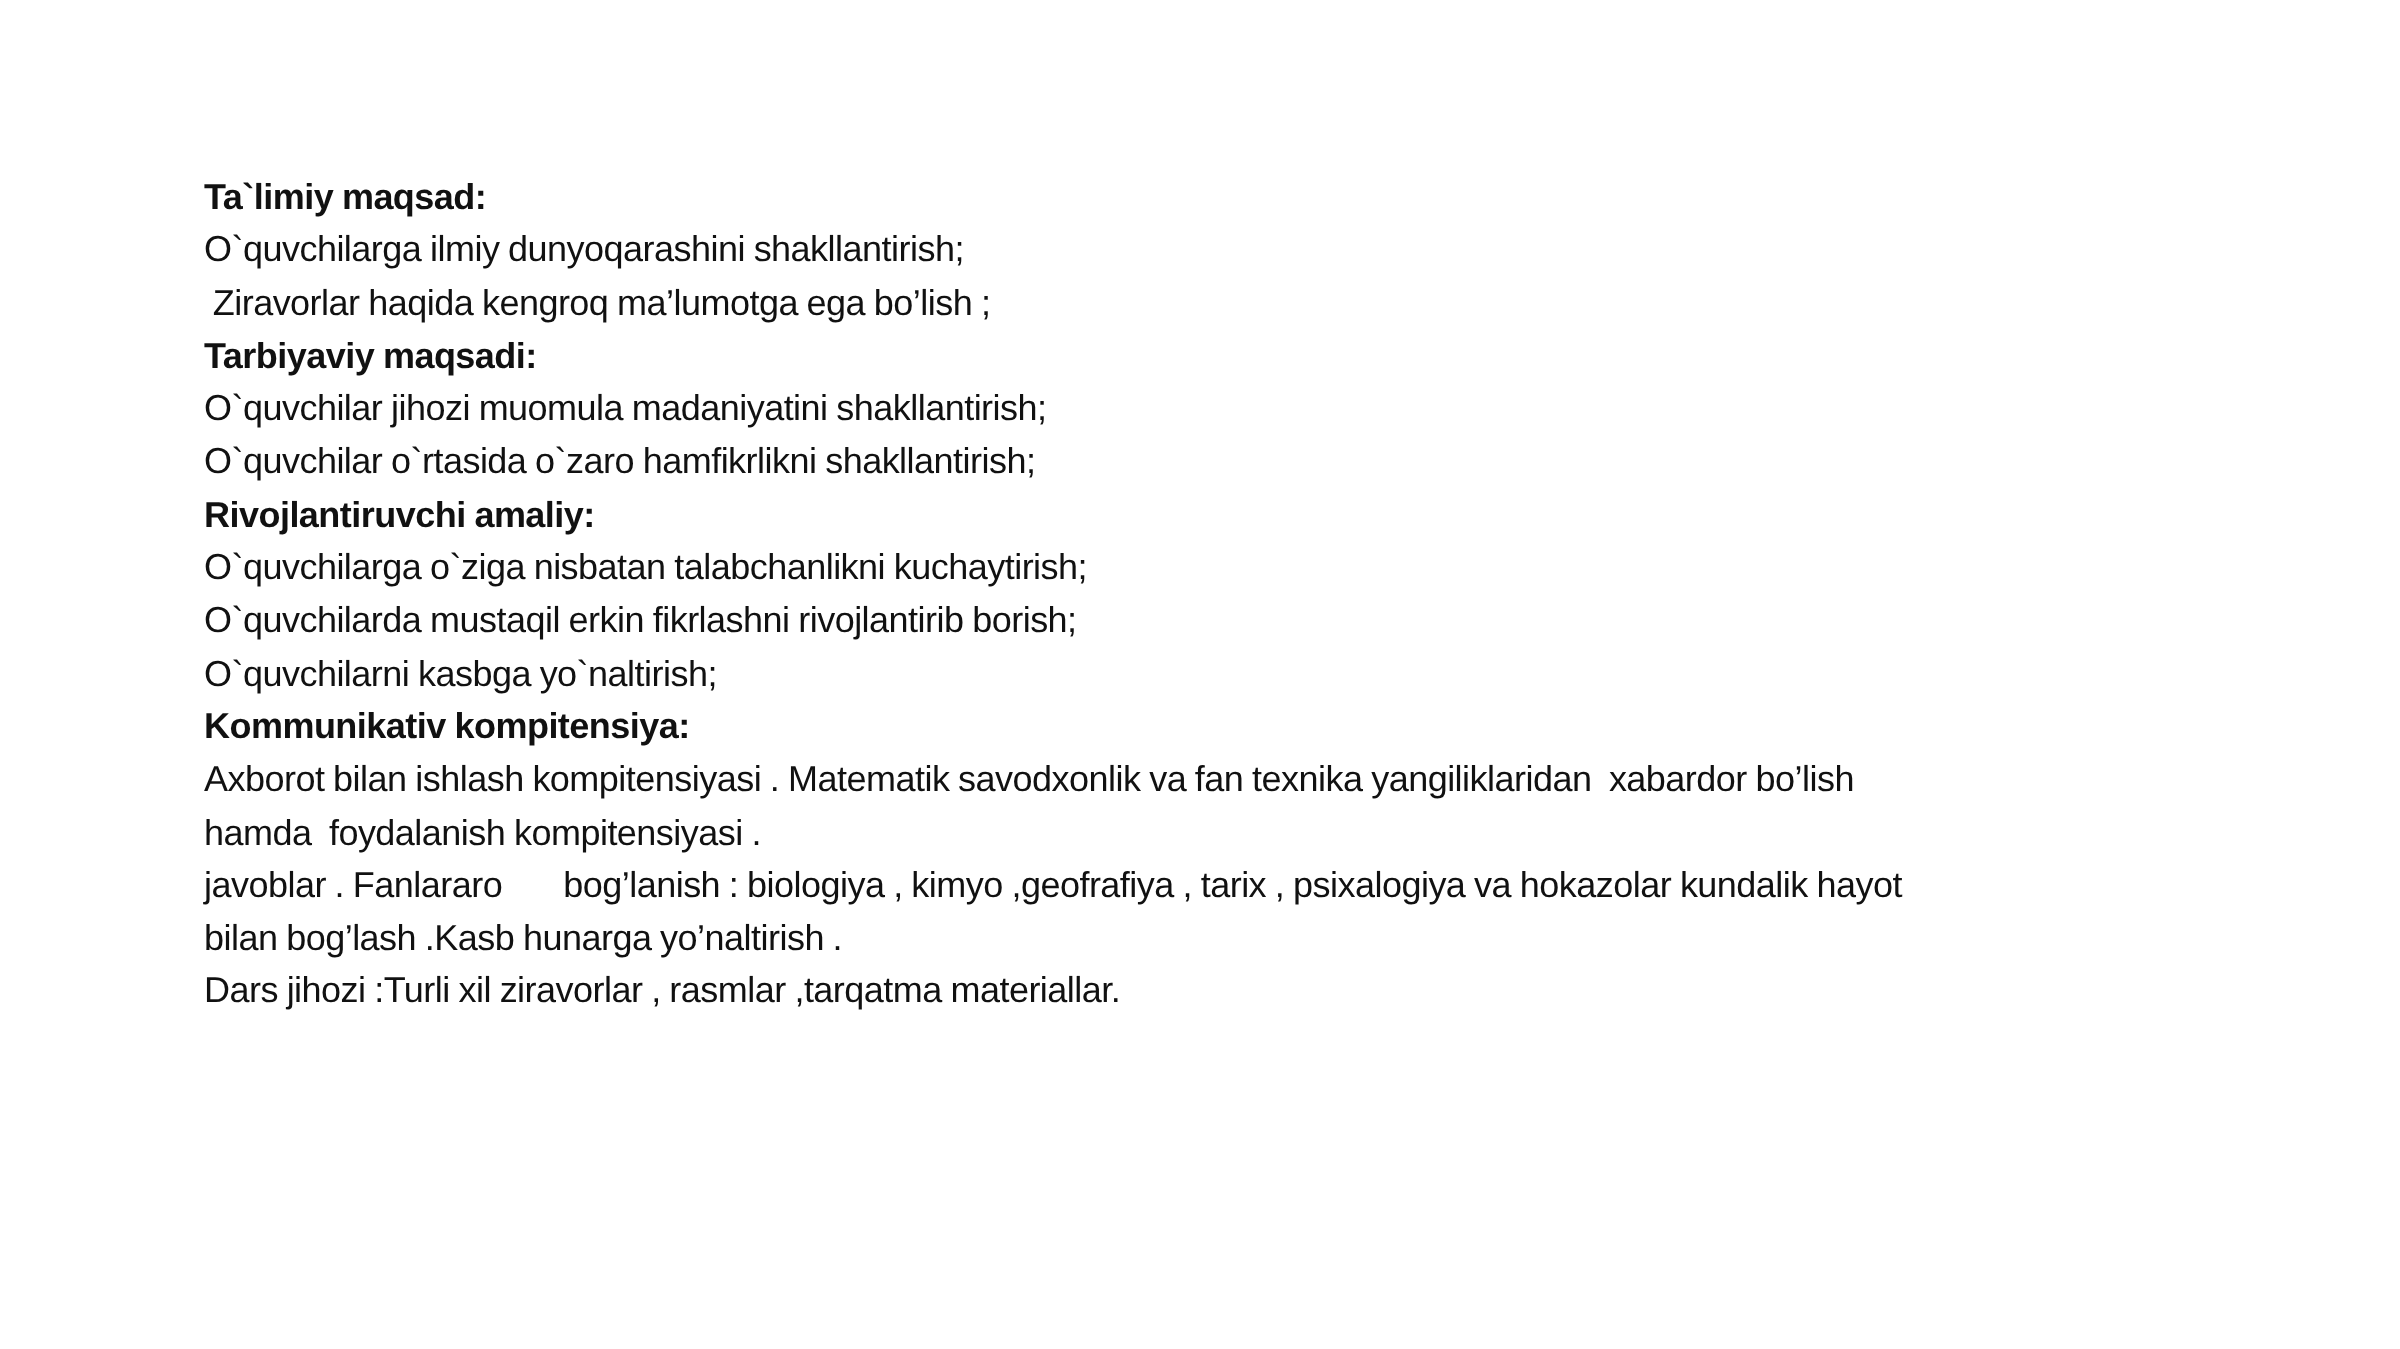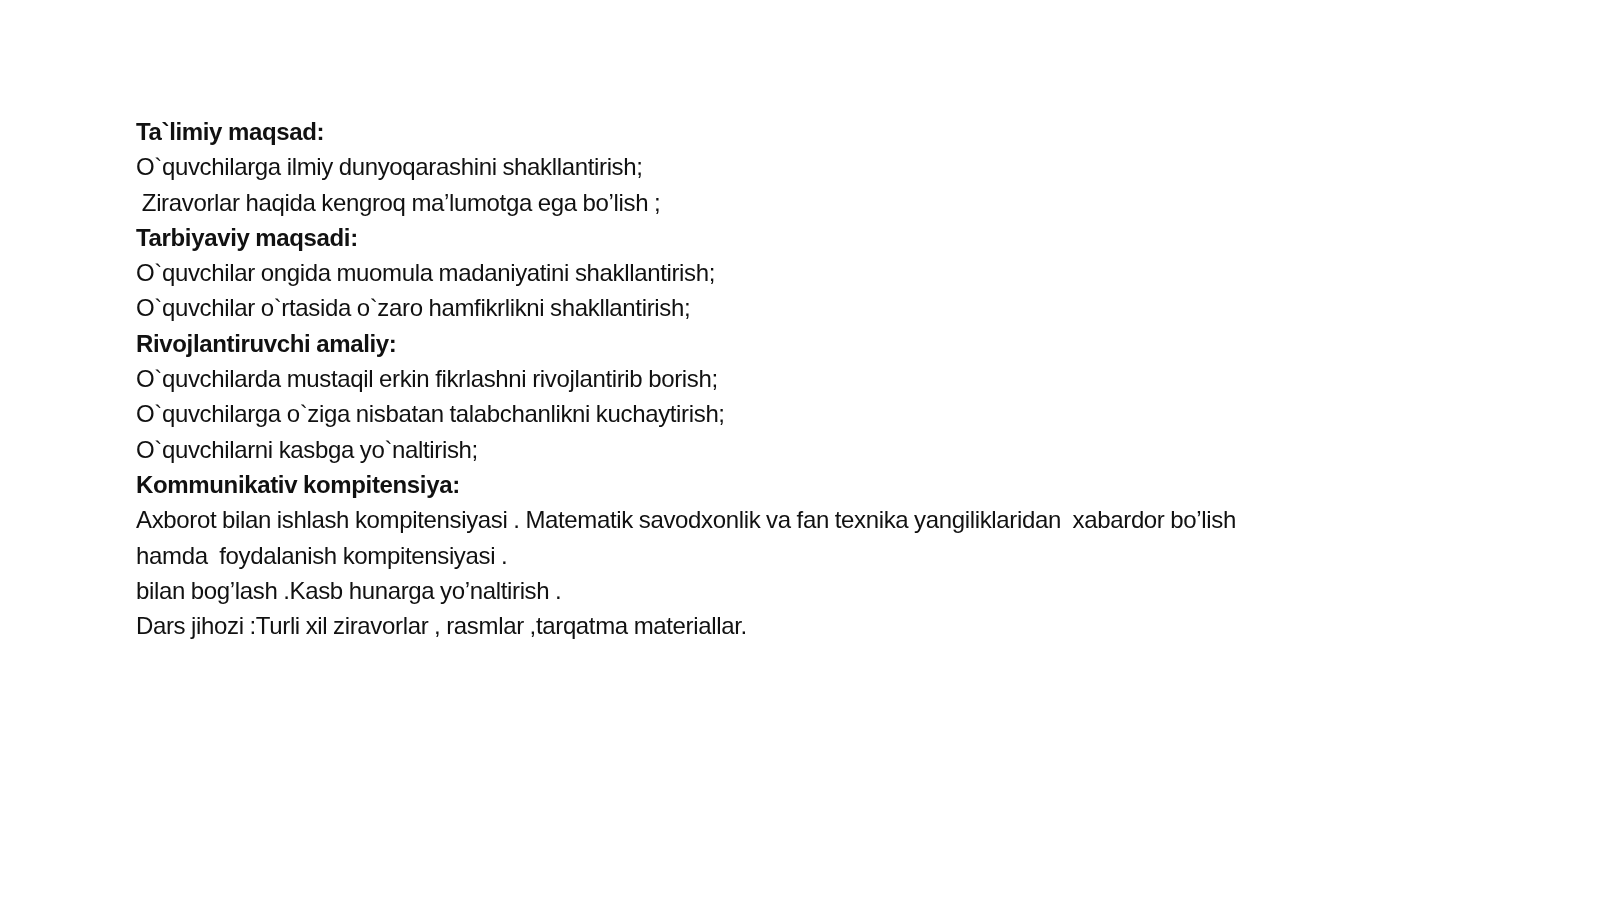--- a/index.html
+++ b/index.html
@@ -37,27 +37,28 @@
 </head>
 <body>
 
 <div class="slide">
 
   <p class="line heading">Ta`limiy maqsad:</p>
   <p class="line">O`quvchilarga ilmiy dunyoqarashini shakllantirish;</p>
   <p class="line"> Ziravorlar haqida kengroq ma’lumotga ega bo’lish ;</p>
 
   <p class="line heading">Tarbiyaviy maqsadi:</p>
-  <p class="line">O`quvchilar ongida muomula madaniyatini shakllantirish;</p>
+  <p class="line">O`quvchilar jihozi muomula madaniyatini shakllantirish;</p>
   <p class="line">O`quvchilar o`rtasida o`zaro hamfikrlikni shakllantirish;</p>
 
   <p class="line heading">Rivojlantiruvchi amaliy:</p>
+  <p class="line">O`quvchilarga o`ziga nisbatan talabchanlikni kuchaytirish;</p>
   <p class="line">O`quvchilarda mustaqil erkin fikrlashni rivojlantirib borish;</p>
-  <p class="line">O`quvchilarga o`ziga nisbatan talabchanlikni kuchaytirish;</p>
   <p class="line">O`quvchilarni kasbga yo`naltirish;</p>
 
   <p class="line heading">Kommunikativ kompitensiya:</p>
   <p class="line">Axborot bilan ishlash kompitensiyasi . Matematik savodxonlik va fan texnika yangiliklaridan  xabardor bo’lish</p>
   <p class="line">hamda  foydalanish kompitensiyasi .</p>
+  <p class="line">javoblar . Fanlararo       bog’lanish : biologiya , kimyo ,geofrafiya , tarix , psixalogiya va hokazolar kundalik hayot</p>
   <p class="line">bilan bog’lash .Kasb hunarga yo’naltirish .</p>
   <p class="line">Dars jihozi :Turli xil ziravorlar , rasmlar ,tarqatma materiallar.</p>
 
 </div>
 
 </body></html>

